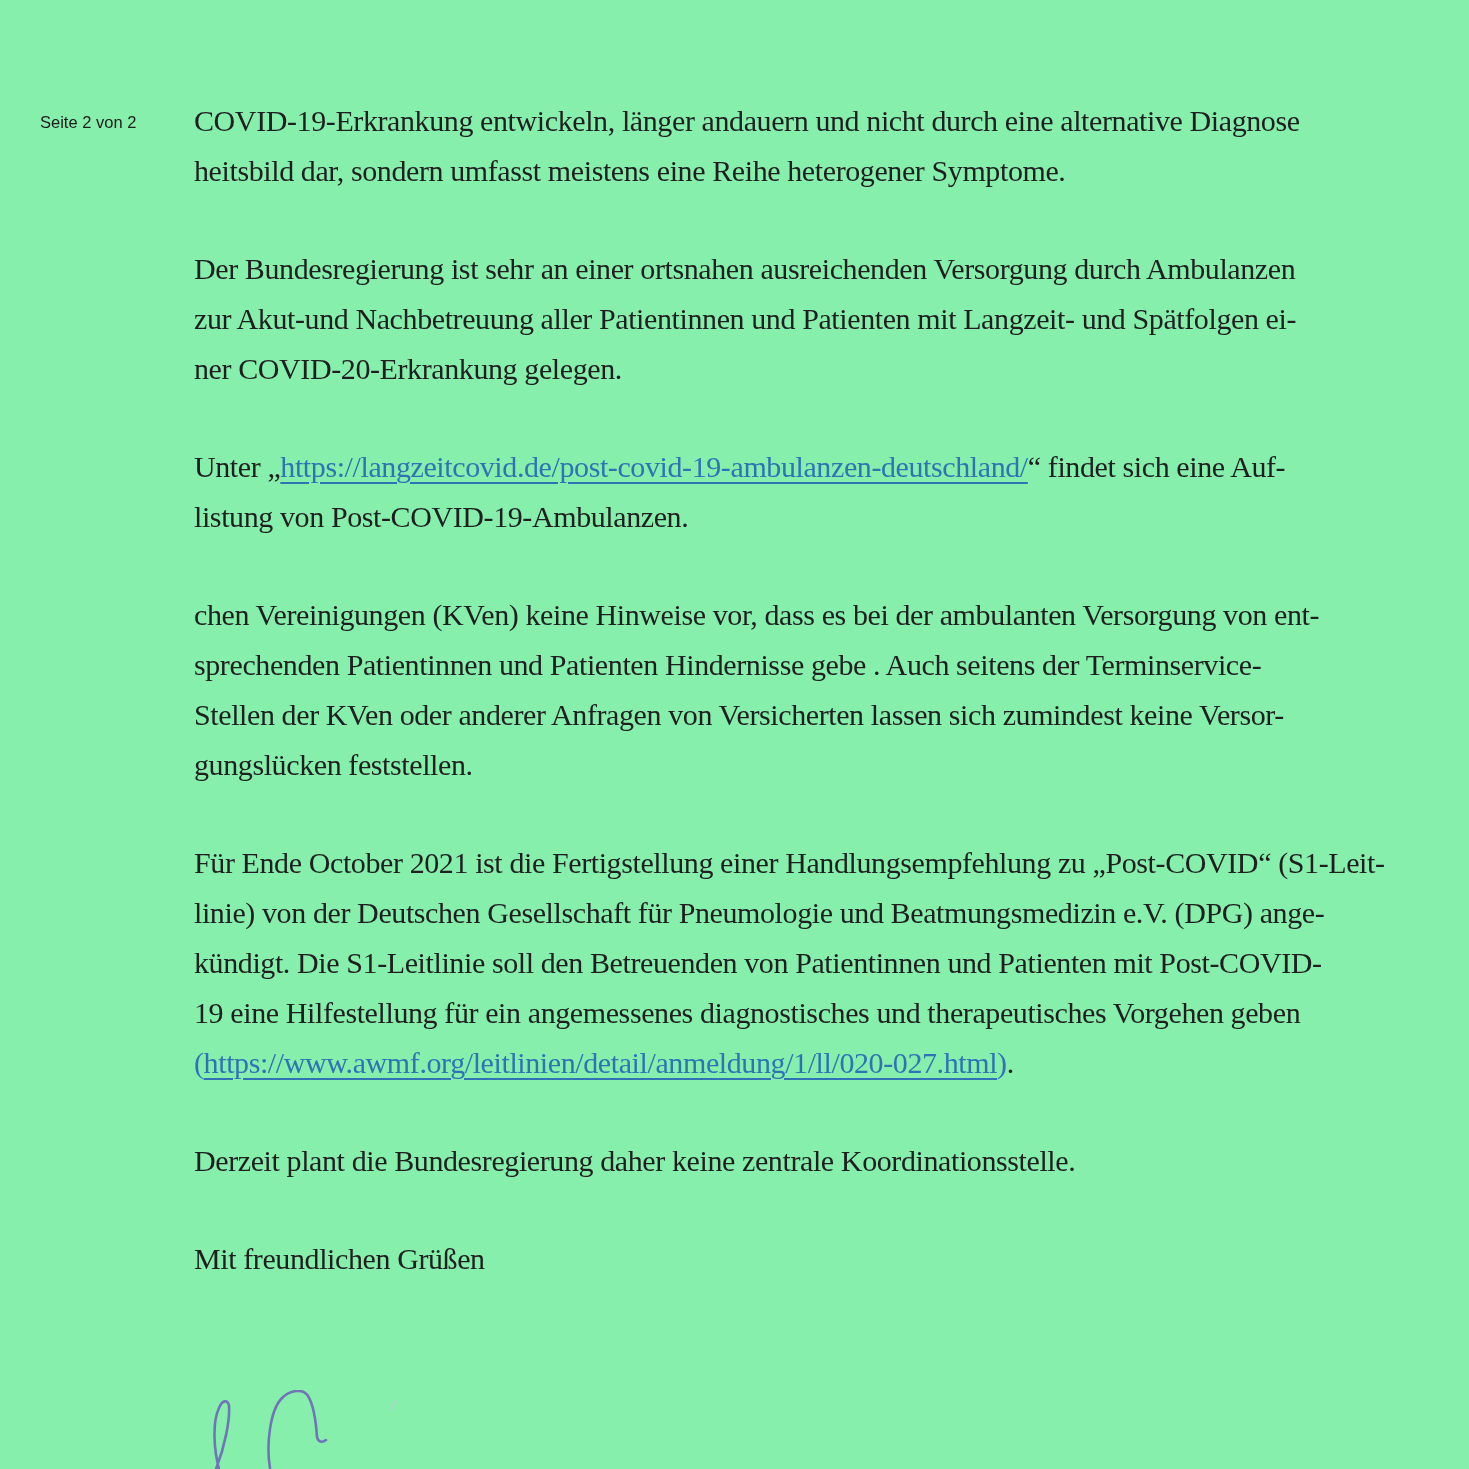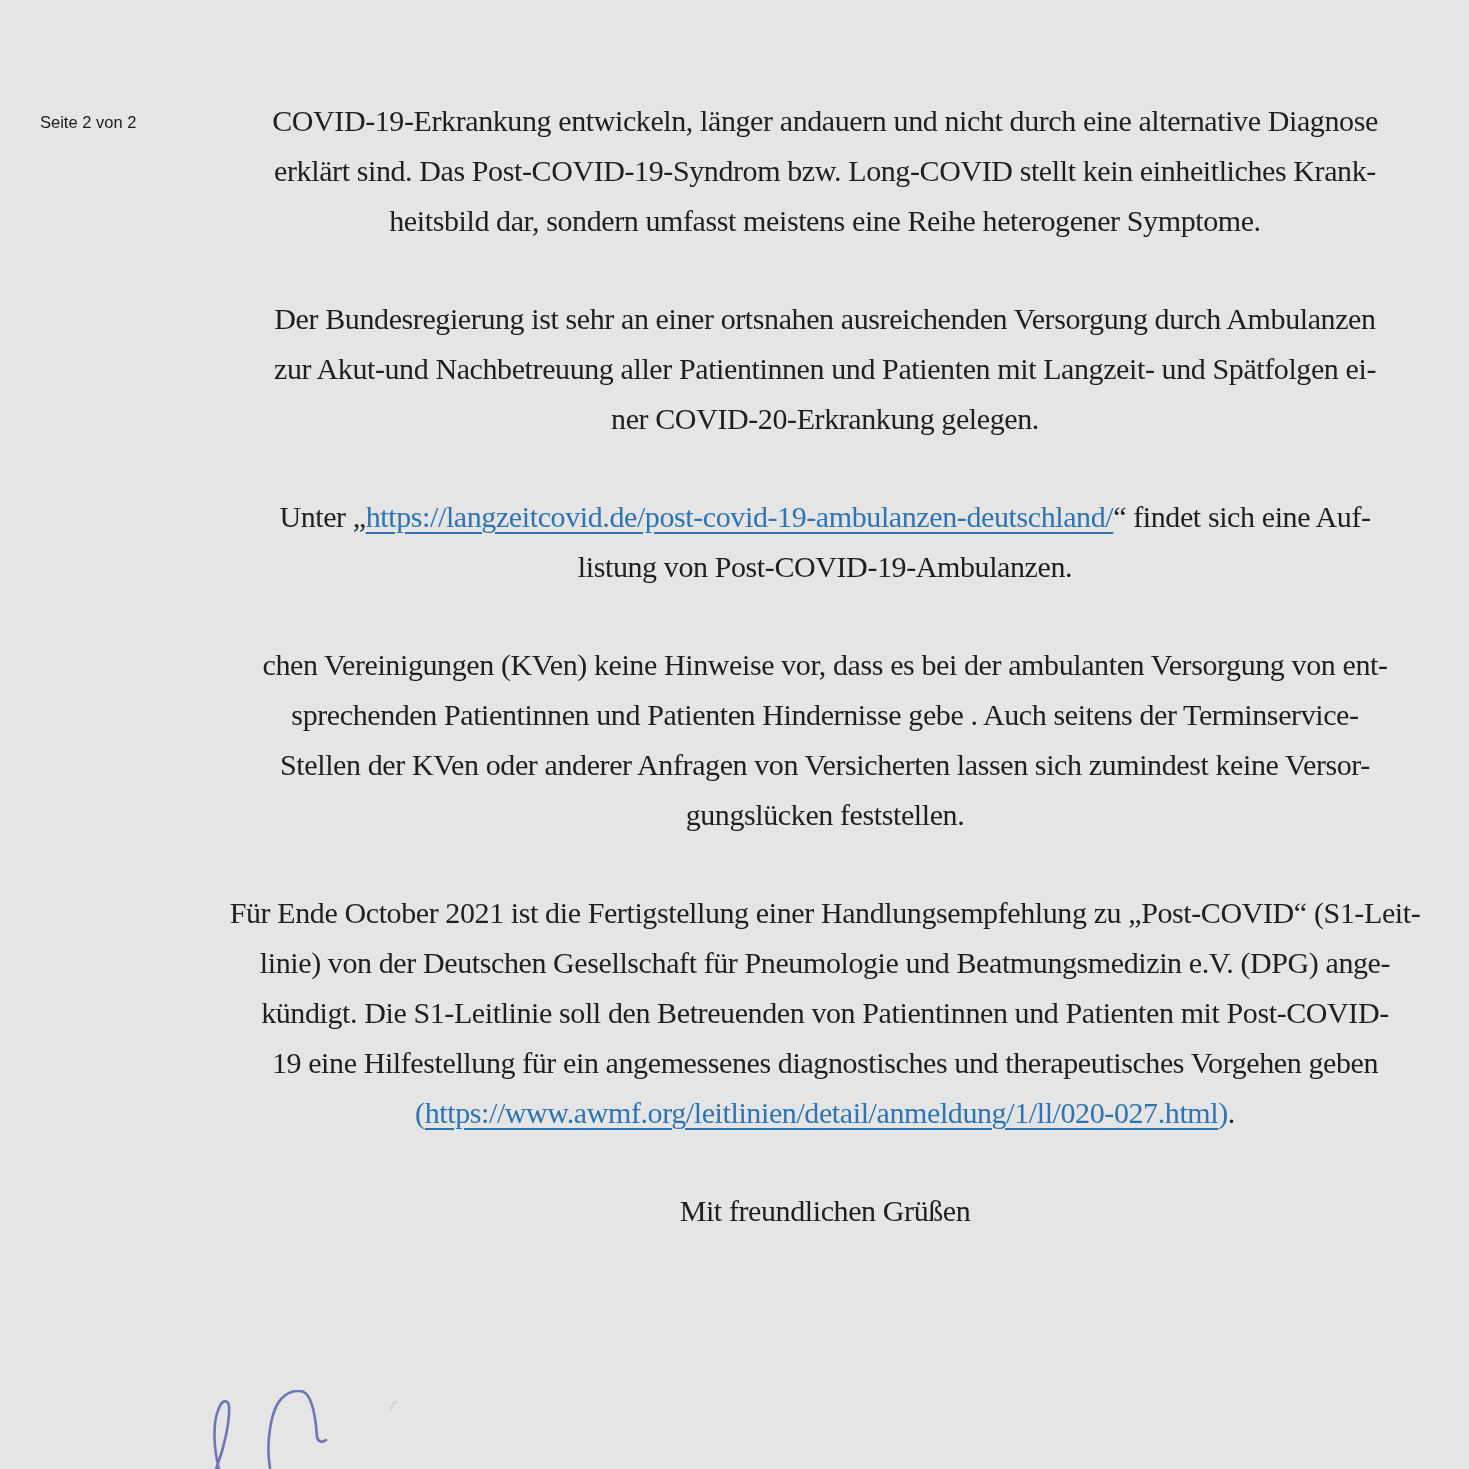--- a/index.html
+++ b/index.html
@@ -4,24 +4,23 @@
 <style>
   html, body {
     margin: 0;
     padding: 0;
     background: #ffffff;
   }
   .page {
     position: relative;
     width: 1469px;
     height: 1469px;
-    background: #e5e5e5;
+    background: #86efac;
     overflow: hidden;
     color: #1f1f1f;
-    text-align: center;
   }
   .page-label {
     position: absolute;
     left: 40px;
     top: 113px;
     font-family: "Liberation Sans", sans-serif;
     font-size: 16.5px;
     color: #1c1c1c;
     white-space: nowrap;
   }
@@ -64,21 +63,20 @@
 </head>
 <body>
 
 <div class="page">
 
   <div class="page-label">Seite 2 von 2</div>
 
   <div class="doc-body">
       <div class="paragraph">
         <div class="line"><span>COVID-19-Erkrankung entwickeln, länger andauern und nicht durch eine alternative Diagnose</span></div>
-        <div class="line"><span>erklärt sind. Das Post-COVID-19-Syndrom bzw. Long-COVID stellt kein einheitliches Krank-</span></div>
         <div class="line"><span>heitsbild dar, sondern umfasst meistens eine Reihe heterogener Symptome.</span></div>
       </div>
       <div class="paragraph">
         <div class="line"><span>Der Bundesregierung ist sehr an einer ortsnahen ausreichenden Versorgung durch Ambulanzen</span></div>
         <div class="line"><span>zur Akut-und Nachbetreuung aller Patientinnen und Patienten mit Langzeit- und Spätfolgen ei-</span></div>
         <div class="line"><span>ner COVID-20-Erkrankung gelegen.</span></div>
       </div>
       <div class="paragraph">
         <div class="line"><span>Unter „</span><a class="hyperlink" href="#">https://langzeitcovid.de/post-covid-19-ambulanzen-deutschland/</a><span>“ findet sich eine Auf-</span></div>
         <div class="line"><span>listung von Post-COVID-19-Ambulanzen.</span></div>
@@ -90,20 +88,23 @@
         <div class="line"><span>gungslücken feststellen.</span></div>
       </div>
       <div class="paragraph">
         <div class="line"><span>Für Ende October 2021 ist die Fertigstellung einer Handlungsempfehlung zu „Post-COVID“ (S1-Leit-</span></div>
         <div class="line"><span>linie) von der Deutschen Gesellschaft für Pneumologie und Beatmungsmedizin e.V. (DPG) ange-</span></div>
         <div class="line"><span>kündigt. Die S1-Leitlinie soll den Betreuenden von Patientinnen und Patienten mit Post-COVID-</span></div>
         <div class="line"><span>19 eine Hilfestellung für ein angemessenes diagnostisches und therapeutisches Vorgehen geben</span></div>
         <div class="line"><span class="blue-text">(</span><a class="hyperlink" href="#">https://www.awmf.org/leitlinien/detail/anmeldung/1/ll/020-027.html</a><span class="blue-text">)</span><span>.</span></div>
       </div>
       <div class="paragraph">
+        <div class="line"><span>Derzeit plant die Bundesregierung daher keine zentrale Koordinationsstelle.</span></div>
+      </div>
+      <div class="paragraph">
         <div class="line"><span>Mit freundlichen Grüßen</span></div>
       </div>
     </div>
 
   <svg class="signature" viewBox="0 0 260 79" xmlns="http://www.w3.org/2000/svg">
     <path d="M 49,79 C 44,60 42,33 49,18 C 52,10 58,9 59,16 C 60,30 55,56 46,79" fill="none" stroke="#7175b7" stroke-width="2.6" stroke-linecap="round"></path>
     <path d="M 100,78 C 96,55 100,20 112,8 C 120,0 133,-2 138,6 C 143,14 146,32 147,47 C 148,52 152,53 156,50" fill="none" stroke="#7175b7" stroke-width="2.6" stroke-linecap="round"></path>
     <path d="M 221,20 C 222,14 225,11 227,12" fill="none" stroke="#c4c6ce" stroke-width="2" stroke-linecap="round" opacity="0.55"></path>
   </svg>
 

